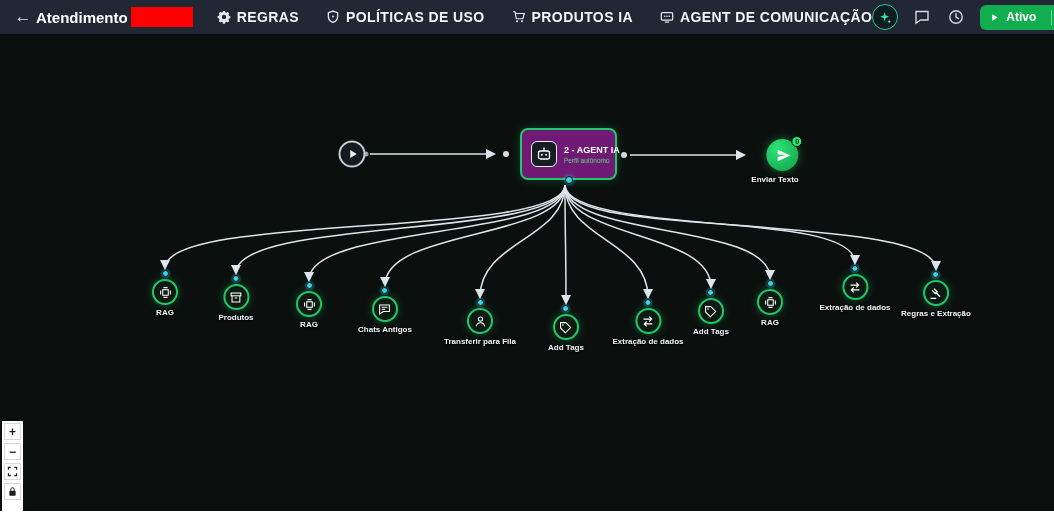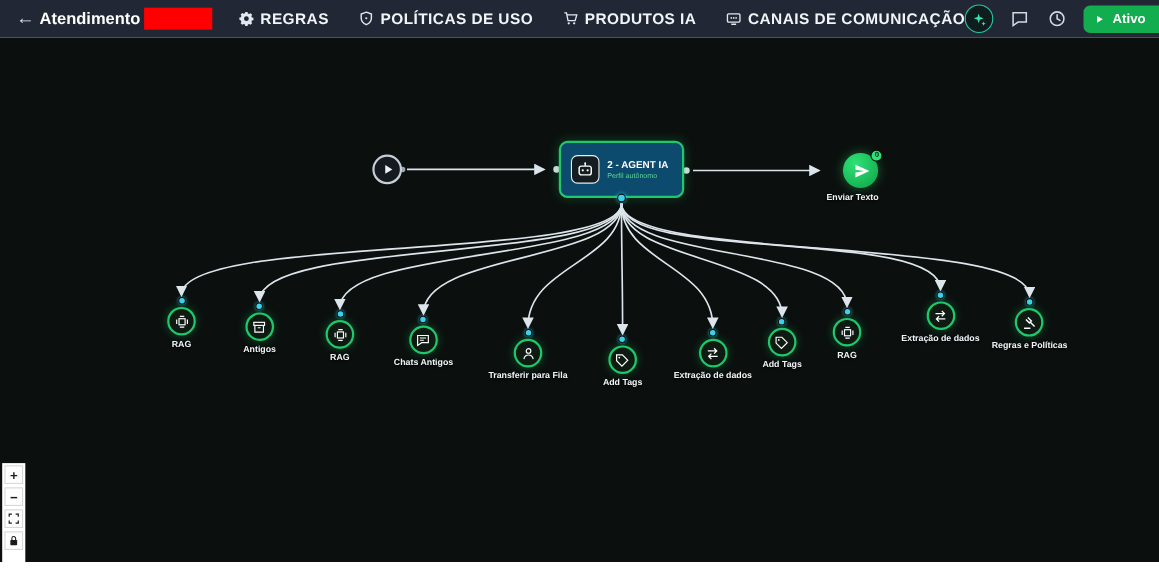--- a/index.html
+++ b/index.html
@@ -26,21 +26,21 @@
   .status-divider{width:1px;height:15px;background:rgba(255,255,255,.45);margin-left:8px}
   .status-chevron{width:10px;height:10px}
 
   
   .canvas{position:absolute;top:34px;left:0;width:1054px;height:477px;background:#0b100e;overflow:hidden;cursor:grab}
   .edges{position:absolute;left:0;top:0;width:1054px;height:477px}
 
   .start-node{position:absolute;left:352px;top:120px;transform:translate(-50%,-50%);width:27px;height:27px;border-radius:50%;border:2px solid #c6cdd4;background:#141a20;display:flex;align-items:center;justify-content:center;color:#eef2f6;cursor:pointer;z-index:2}
   .start-node svg{width:11px;height:11px;margin-left:1px}
 
-  .agent-node{position:absolute;left:508px;top:94px;width:114px;height:52px;border:2px solid #1ec96b;border-radius:8px;background:#0c4a6e;display:flex;align-items:center;gap:7px;padding:0 9px;box-shadow:0 0 10px rgba(30,201,107,.25);cursor:pointer;z-index:2}
+  .agent-node{position:absolute;left:520px;top:94px;width:97px;height:52px;border:2px solid #1ec96b;border-radius:8px;background:#701a75;display:flex;align-items:center;gap:7px;padding:0 9px;box-shadow:0 0 10px rgba(30,201,107,.25);cursor:pointer;z-index:2}
   .agent-icon{width:26px;height:26px;border:1.5px solid #e8edf2;border-radius:6px;display:flex;align-items:center;justify-content:center;color:#fff;flex:0 0 auto;background:#131d22}
   .agent-icon svg{width:16px;height:16px}
   .agent-title{font-size:9px;font-weight:bold;color:#fff;white-space:nowrap}
   .agent-sub{font-size:6.5px;color:#59d98e;margin-top:2px;white-space:nowrap}
   .agent-port{position:absolute;left:50%;bottom:-6px;transform:translateX(-50%);width:8px;height:8px;border-radius:50%;background:#3cd2ee;border:1px solid #0b100e;box-shadow:0 0 4px rgba(60,210,238,.8)}
 
   .send-node{position:absolute;left:775px;top:105px;transform:translateX(-50%);display:flex;flex-direction:column;align-items:flex-end;cursor:pointer;z-index:2}
   .send-circle{position:relative;width:32px;height:32px;border-radius:50%;background:radial-gradient(circle at 35% 30%,#2ee276,#0fa047);display:flex;align-items:center;justify-content:center;color:#fff;box-shadow:0 0 10px rgba(46,226,118,.4)}
   .send-circle svg{width:15px;height:15px;margin-left:2px}
   .send-badge{position:absolute;top:-3px;right:-4px;width:11px;height:11px;border-radius:50%;background:#2ee276;border:1px solid #0b100e;font-size:7px;font-weight:bold;color:#06290f;display:flex;align-items:center;justify-content:center}
@@ -171,21 +171,21 @@
       <div class="nav-item">
         <svg>
             <use href="#i-cart"></use>
           </svg>
         <span>PRODUTOS IA</span>
       </div>
       <div class="nav-item">
         <svg>
             <use href="#i-screen"></use>
           </svg>
-        <span>CANAIS DE COMUNICAÇÃO</span>
+        <span>AGENT DE COMUNICAÇÃO</span>
       </div>
     </div>
 
     <div class="tb-right">
       <div class="sparkle-btn">
         <svg>
             <use href="#i-sparkle"></use>
           </svg>
       </div>
       <div class="icon-btn">
@@ -282,21 +282,21 @@
         </span>
       <span class="tool-label">RAG</span>
     </div>
     <div class="tool-node" style="left:236px;top:241px">
       <span class="port-dot"></span>
       <span class="tool-circle">
           <svg>
             <use href="#i-box"></use>
           </svg>
         </span>
-      <span class="tool-label">Antigos</span>
+      <span class="tool-label">Produtos</span>
     </div>
     <div class="tool-node" style="left:309px;top:248px">
       <span class="port-dot"></span>
       <span class="tool-circle">
           <svg>
             <use href="#i-rag"></use>
           </svg>
         </span>
       <span class="tool-label">RAG</span>
     </div>
@@ -363,21 +363,21 @@
         </span>
       <span class="tool-label">Extração de dados</span>
     </div>
     <div class="tool-node" style="left:936px;top:237px">
       <span class="port-dot"></span>
       <span class="tool-circle">
           <svg>
             <use href="#i-gavel"></use>
           </svg>
         </span>
-      <span class="tool-label">Regras e Políticas</span>
+      <span class="tool-label">Regras e Extração</span>
     </div>
 
   </div>
 
   <div class="bottom-strip"></div>
 
   <div class="flow-controls">
     <div class="ctrl-btn">
         <span>+</span>
       </div>

